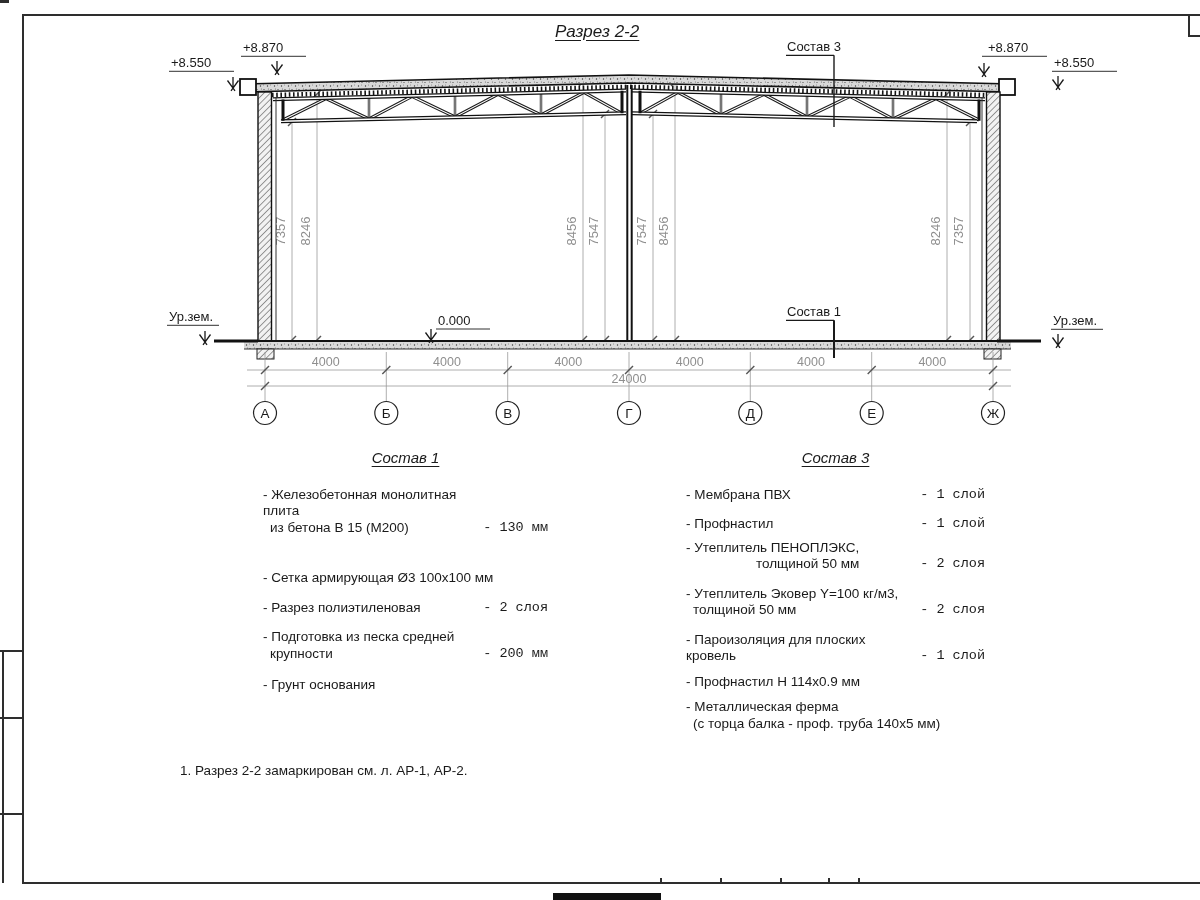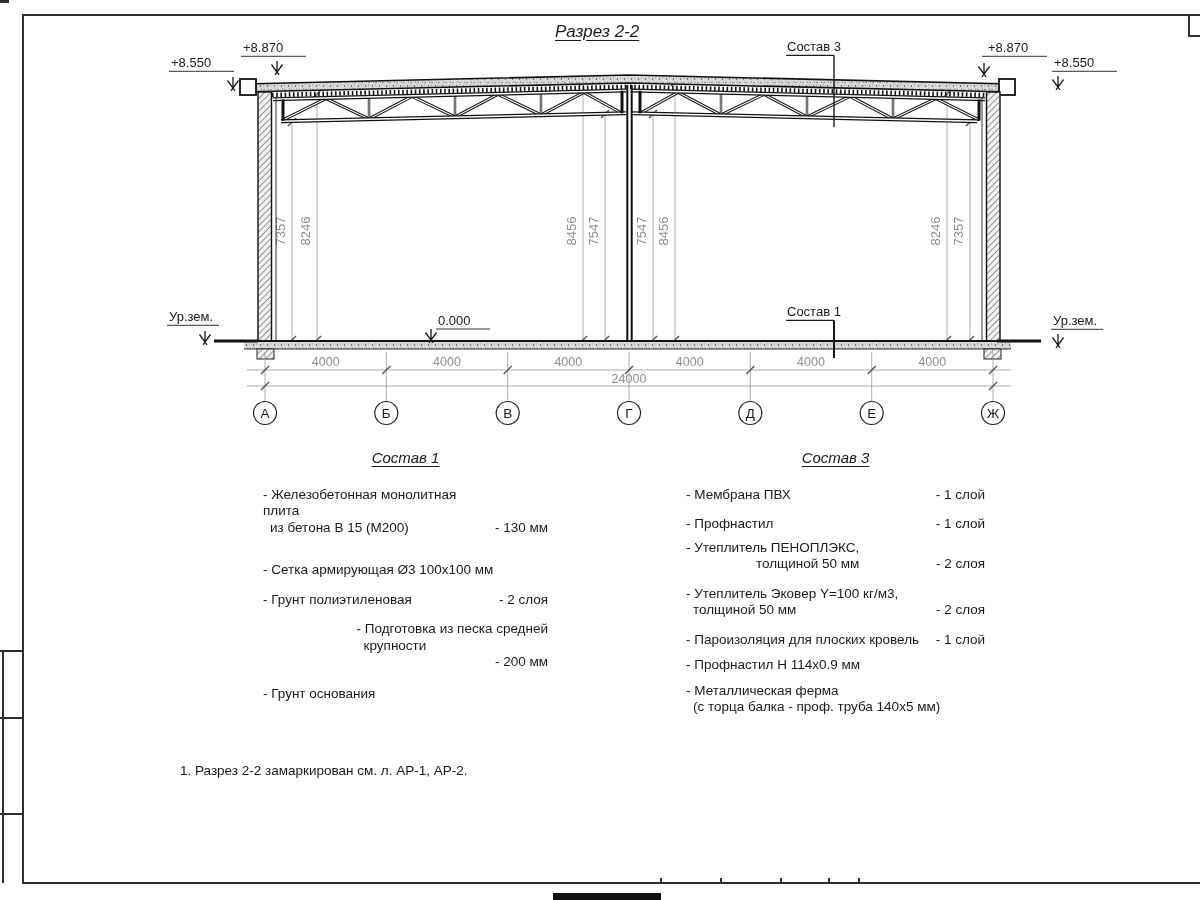--- a/index.html
+++ b/index.html
@@ -21,28 +21,28 @@
   .baytext{fill:#8f8f8f;font-size:12.5px;}
   .axistext{fill:#1a1a1a;font-size:13.5px;}
   .spec{position:absolute;font-size:13.5px;line-height:16.5px;}
   .spec-title{
     text-align:center;font-style:italic;font-size:15px;
     text-decoration:underline;text-underline-offset:3px;
     margin-bottom:20px;
   }
   .spec-row{display:flex;justify-content:space-between;align-items:flex-end;}
   .spec-l2{padding-left:7px;}
-  .spec-value{white-space:nowrap;padding-left:8px;}
+  .spec-value{white-space:nowrap;padding-left:8px;font-family:Liberation Mono, monospace;}
   .note{position:absolute;left:180px;top:763px;font-size:13.5px;}
   
   #s1 .spec-row{margin-bottom:14px;}
-  #s1 .r0{margin-bottom:26px;}
+  #s1 .r0{margin-bottom:34px;}
   #s1 .r1{margin-bottom:13px;}
   #s1 .r2{margin-bottom:13px;}
-  #s1 .r3{margin-bottom:15px;flex-direction:column;}
+  #s1 .r3{margin-bottom:15px;}
   #s3 .spec-row{margin-bottom:9px;}
   #s3 .r0{margin-bottom:13px;}
   #s3 .r1{margin-bottom:7px;}
   #s3 .r2{margin-bottom:13px;text-align:right;}
   #s3 .r3{margin-bottom:13px;}
 </style>
 </head>
 <body>
 
 <div class="frameline" style="left:0;top:0;width:9px;height:3px;"></div>
@@ -275,21 +275,21 @@
     </div>
     <div class="spec-value">- 130 мм</div>
   </div>
   <div class="spec-row r1">
     <div class="spec-label">
         <div>- Сетка армирующая Ø3 100x100 мм</div>
       </div>
   </div>
   <div class="spec-row r2">
     <div class="spec-label">
-        <div>- Грунт полиэтиленовая</div>
+        <div>- Разрез полиэтиленовая</div>
       </div>
     <div class="spec-value">-  2 слоя</div>
   </div>
   <div class="spec-row r3">
     <div class="spec-label">
       <div>- Подготовка из песка средней</div>
       <div class="spec-l2">крупности</div>
     </div>
     <div class="spec-value">- 200 мм</div>
   </div>

